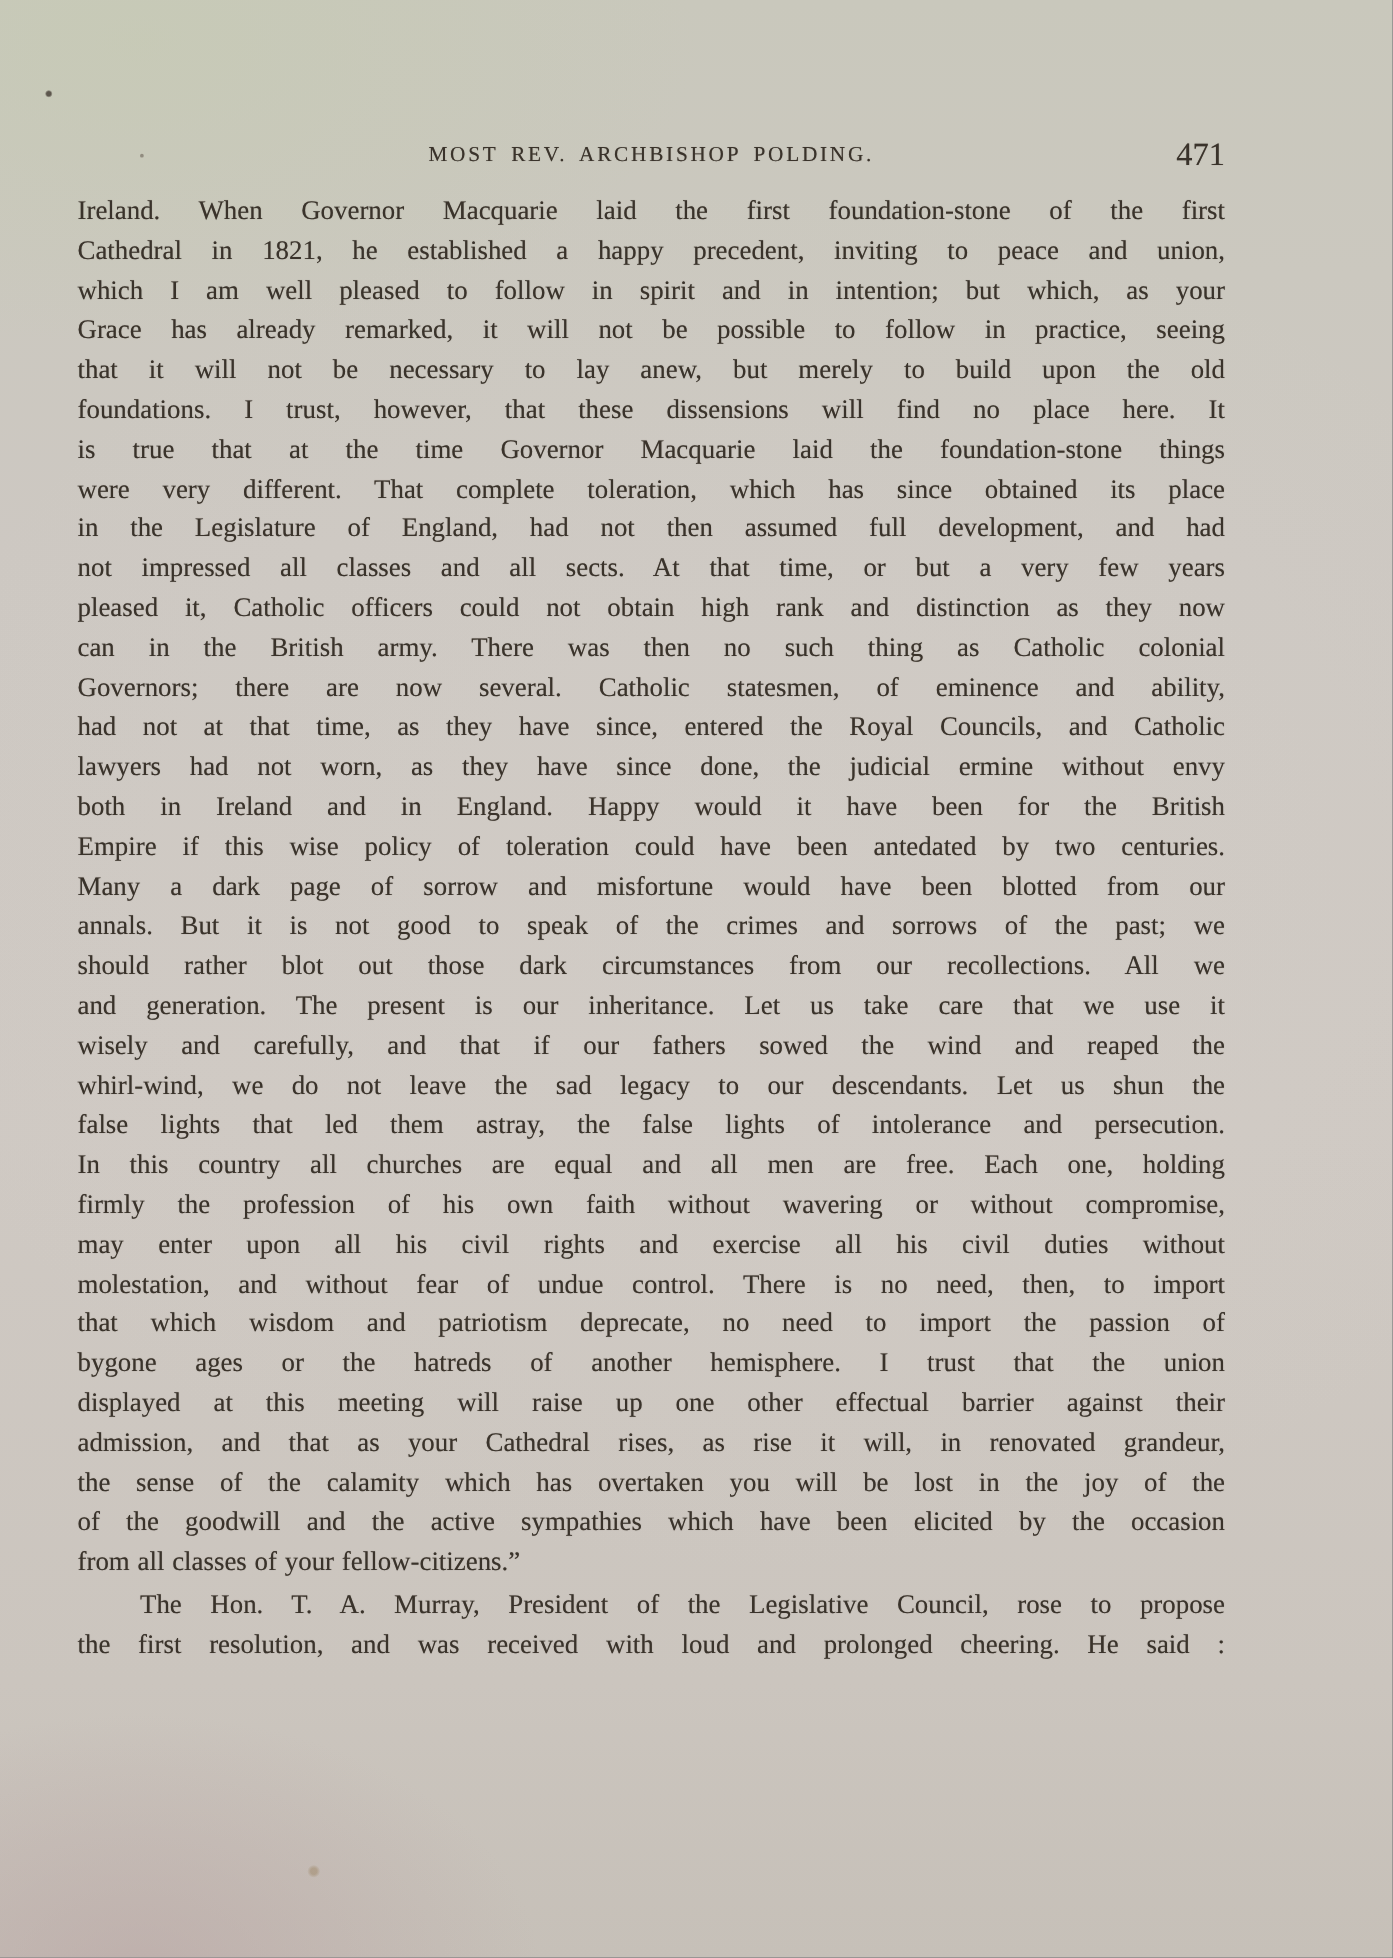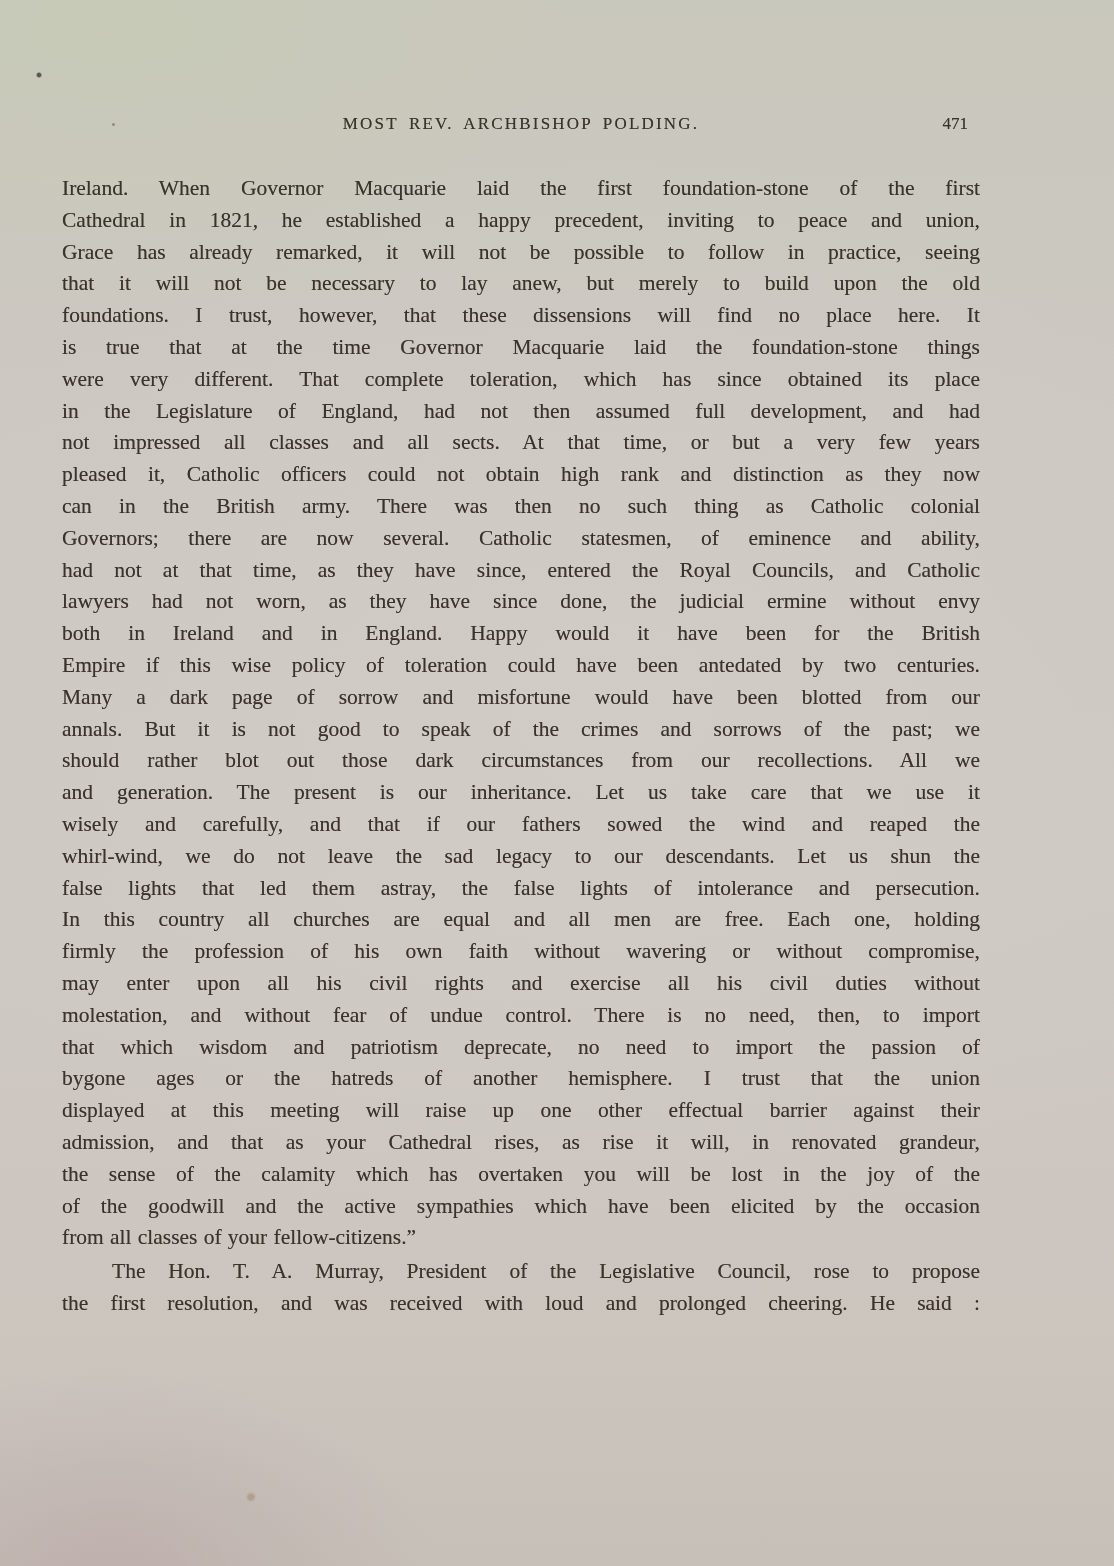--- a/index.html
+++ b/index.html
@@ -34,28 +34,28 @@
   .header-title {
     text-align: center;
     font-size: 17px;
     letter-spacing: 2.2px;
     word-spacing: 4px;
     line-height: 24px;
     text-shadow: 0 0 0.6px rgba(58,50,40,0.55);
   }
   .page-number {
     position: absolute;
-    right: 12px;
+    right: 0;
     top: 0;
-    font-size: 17px;
+    font-size: 26px;
     line-height: 24px;
     text-shadow: 0 0 0.6px rgba(58,50,40,0.55);
   }
   .body-text {
-    margin-top: 37px;
+    margin-top: 17px;
   }
   .para { margin: 0; }
   .para + .para { margin-top: 2px; }
   .line {
     font-size: 21.5px;
     line-height: 31.8px;
     text-align: justify;
     text-align-last: justify;
     word-spacing: 0.04em;
     white-space: normal;
@@ -99,20 +99,21 @@
     <div class="page-header">
       <div class="header-title">MOST REV. ARCHBISHOP POLDING.</div>
       <div class="page-number">471</div>
     </div>
 
     <div class="body-text">
         <div class="para short-last">
 
   <div class="line">Ireland. When Governor Macquarie laid the first foundation-stone of the first</div>
           <div class="line">Cathedral in 1821, he established a happy precedent, inviting to peace and union,</div>
+          <div class="line">which I am well pleased to follow in spirit and in intention; but which, as your</div>
           <div class="line">Grace has already remarked, it will not be possible to follow in practice, seeing</div>
           <div class="line">that it will not be necessary to lay anew, but merely to build upon the old</div>
           <div class="line">foundations. I trust, however, that these dissensions will find no place here. It</div>
           <div class="line">is true that at the time Governor Macquarie laid the foundation-stone things</div>
           <div class="line">were very different. That complete toleration, which has since obtained its place</div>
           <div class="line">in the Legislature of England, had not then assumed full development, and had</div>
           <div class="line">not impressed all classes and all sects. At that time, or but a very few years</div>
           <div class="line">pleased it, Catholic officers could not obtain high rank and distinction as they now</div>
           <div class="line">can in the British army. There was then no such thing as Catholic colonial</div>
           <div class="line">Governors; there are now several. Catholic statesmen, of eminence and ability,</div>

